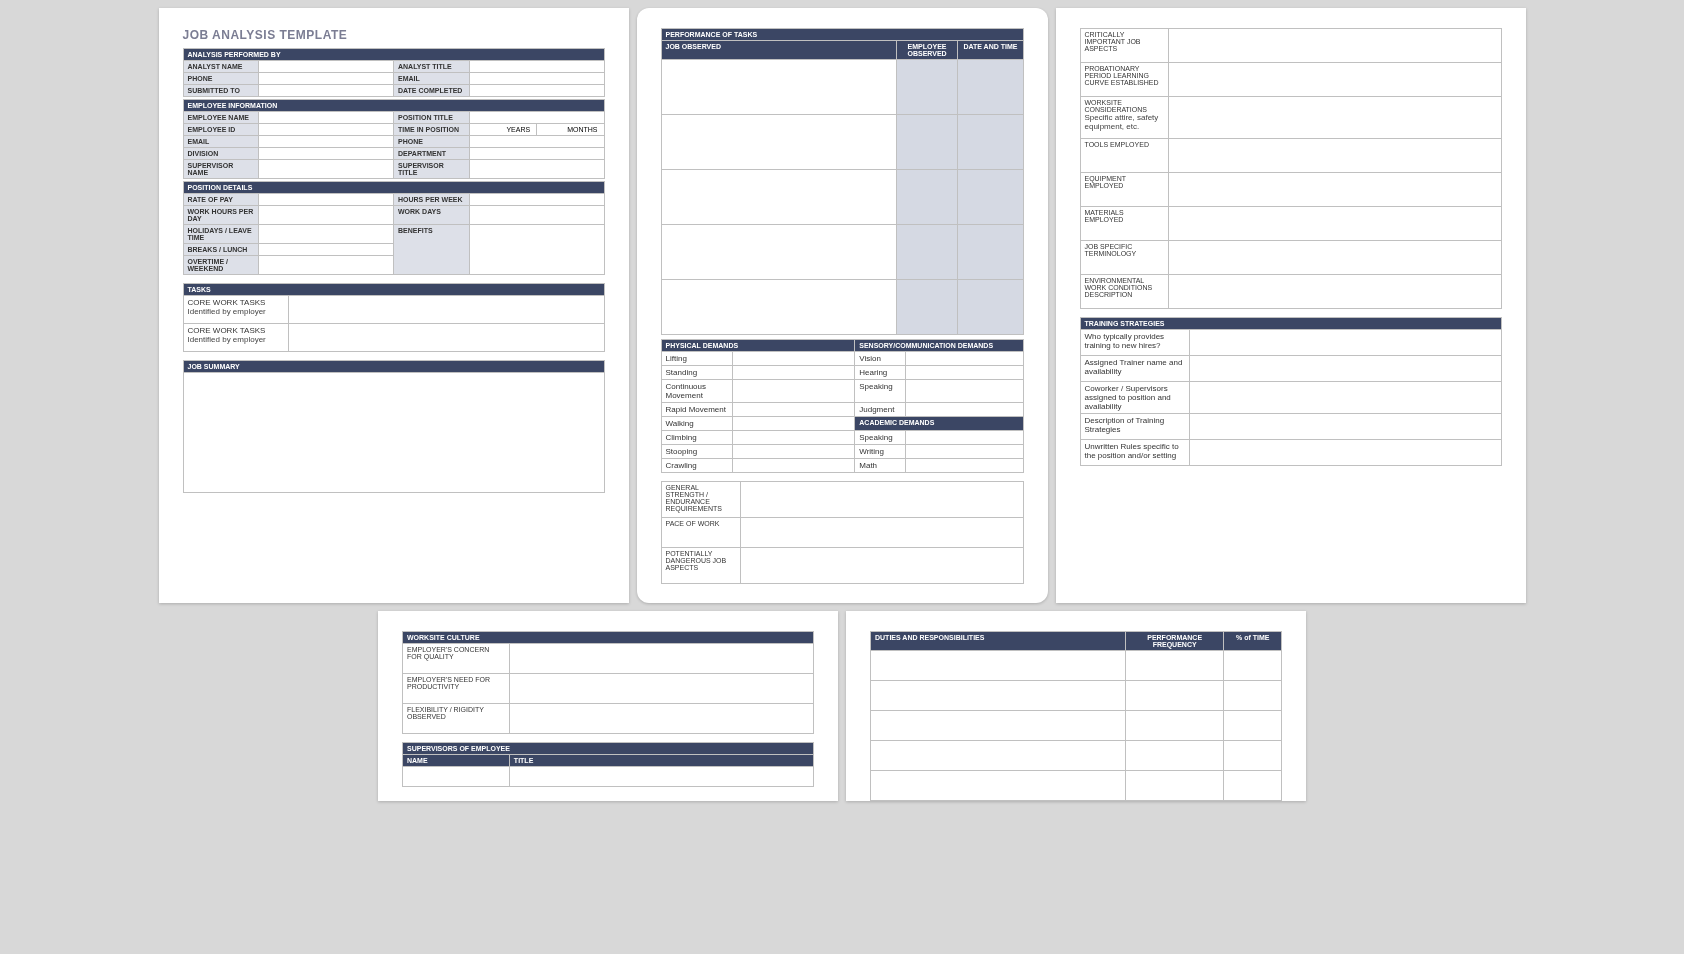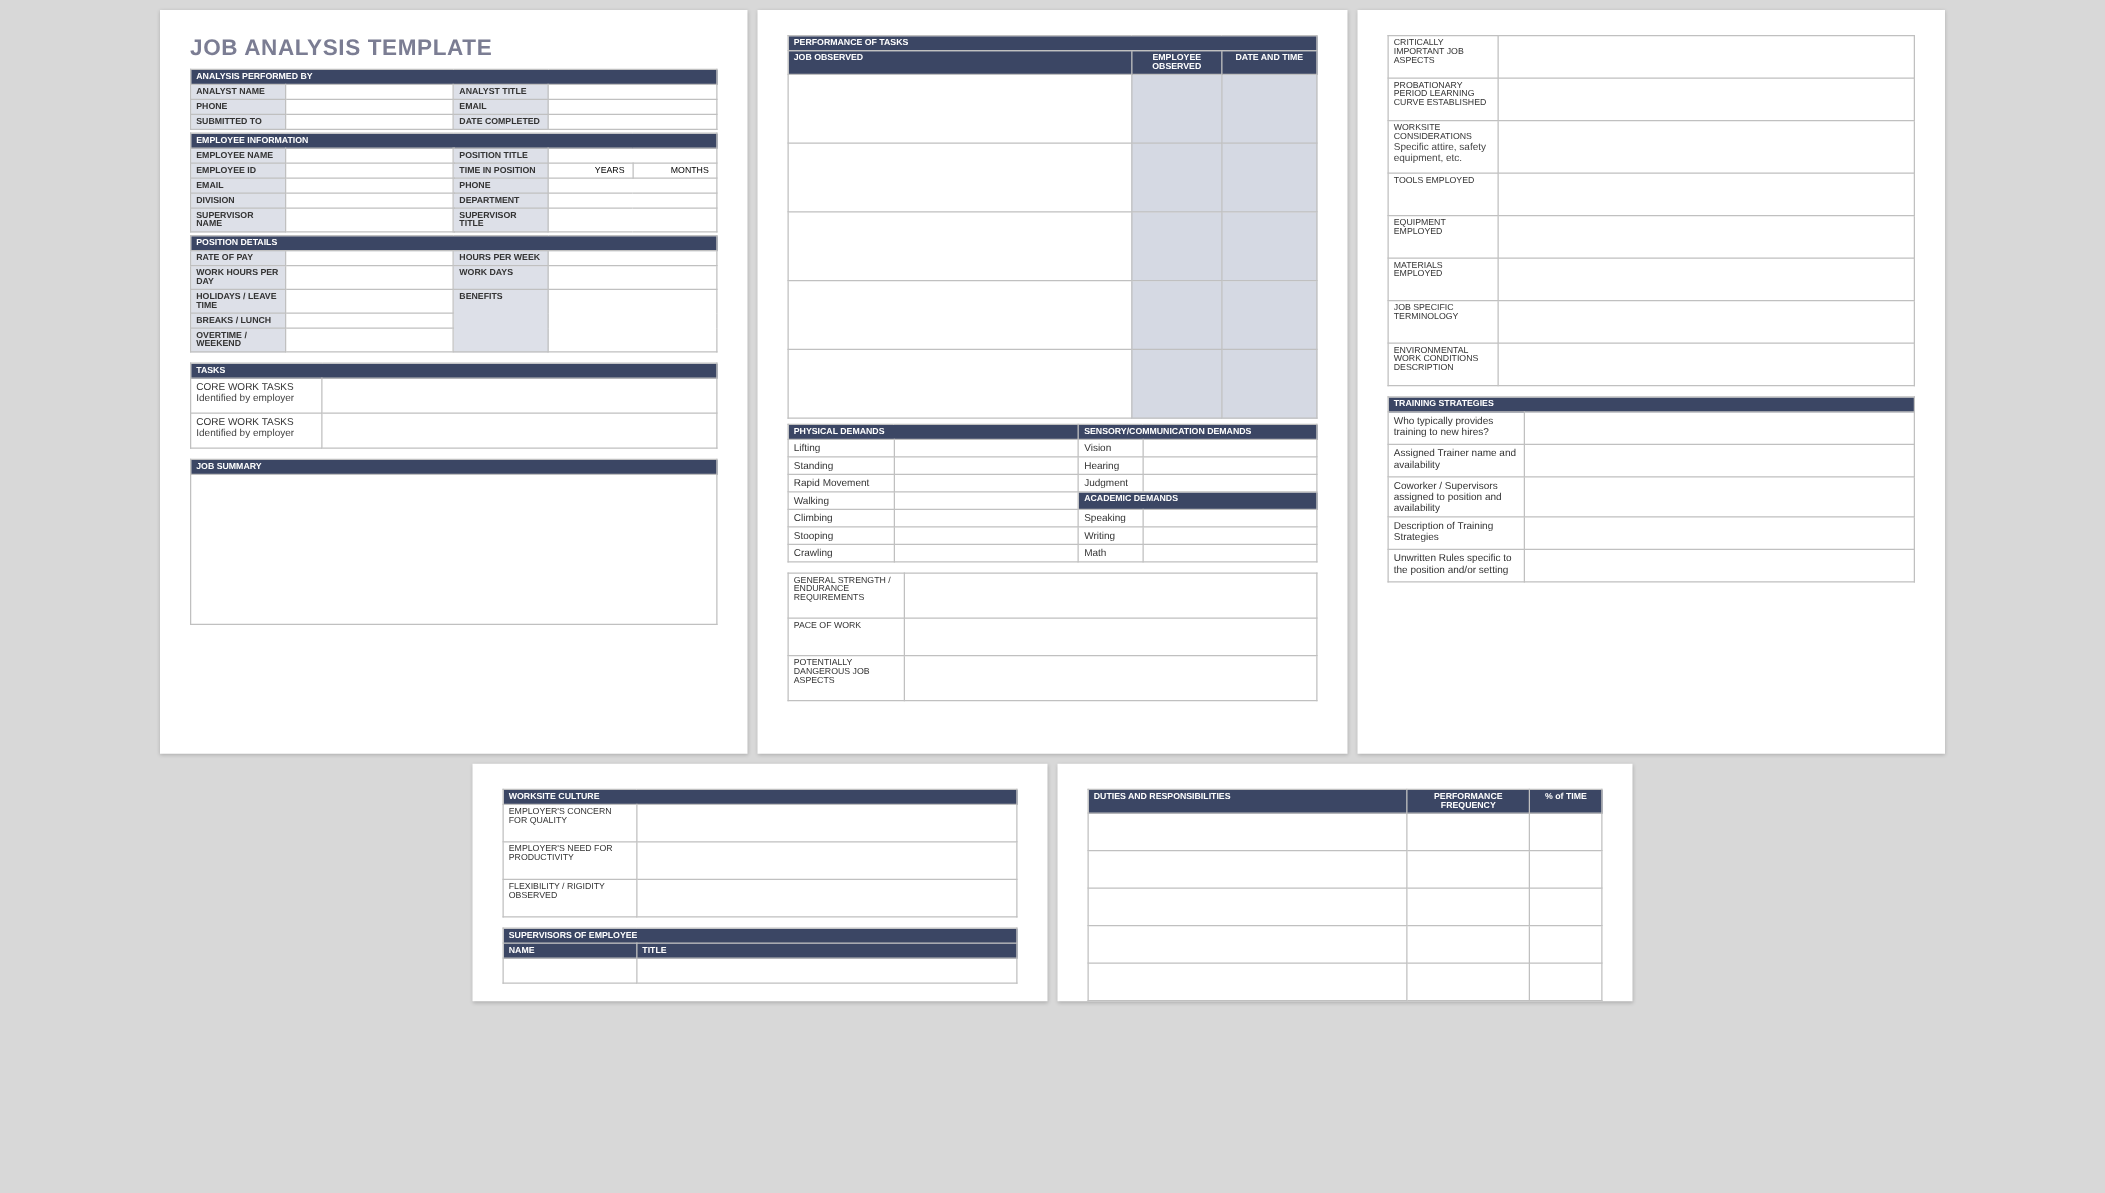--- a/index.html
+++ b/index.html
@@ -1,25 +1,25 @@
 <!DOCTYPE html>
 <html><head>
 <meta charset="utf-8">
 <style>
   * { margin: 0; padding: 0; box-sizing: border-box; }
   body { background: #d8d8d8; font-family: Arial, sans-serif; font-size: 9px; padding: 8px; }
   .row1 { display: flex; gap: 8px; justify-content: center; }
   .row2 { display: flex; gap: 8px; justify-content: center; margin-top: 8px; }
   .page { background: #fff; box-shadow: 0 1px 3px rgba(0,0,0,0.2); padding: 20px 24px; }
   .page1 { width: 470px; height: 595px; }
-  .page2 { width: 472px; height: 595px; }
+  .page2 { width: 411px; height: 595px; border-radius: 12px; }
   .page3 { width: 470px; height: 595px; }
   .page4 { width: 460px; height: 190px; overflow: hidden; }
   .page5 { width: 460px; height: 190px; overflow: hidden; }
-  .title { color: #7b7d93; font-size: 18px; font-weight: bold; letter-spacing: 0.5px; margin-bottom: 6px; }
+  .title { color: #7b7d93; font-size: 12px; font-weight: bold; letter-spacing: 0.5px; margin-bottom: 6px; }
   table { width: 100%; border-collapse: collapse; }
   td, th { border: 1px solid #c0c0c0; padding: 2px 4px; vertical-align: top; text-align: left; font-weight: normal; }
   .hdr { background: #3b4664; color: #fff; font-size: 7px; font-weight: bold; padding: 2px 4px; }
   .lbl { background: #dde0e8; font-size: 7px; font-weight: bold; color: #333; }
   .lt { font-size: 8px; color: #333; }
   .wt { background: #fff; }
   .sub { font-size: 8px; color: #444; font-weight: normal; }
   .small { font-size: 7px; }
   .shade { background: #d5d9e3; }
 </style>
@@ -203,20 +203,26 @@
             <td class="lt" style="width:12%">Vision</td>
             <td class="wt"></td>
           </tr>
       <tr>
             <td class="lt">Standing</td>
             <td class="wt"></td>
             <td class="lt">Hearing</td>
             <td class="wt"></td>
           </tr>
       <tr>
+            <td class="lt">Continuous Movement</td>
+            <td class="wt"></td>
+            <td class="lt">Speaking</td>
+            <td class="wt"></td>
+          </tr>
+      <tr>
             <td class="lt">Rapid Movement</td>
             <td class="wt"></td>
             <td class="lt">Judgment</td>
             <td class="wt"></td>
           </tr>
       <tr>
             <td class="lt">Walking</td>
             <td class="wt"></td>
             <td class="hdr" colspan="2">ACADEMIC DEMANDS</td>
           </tr>

